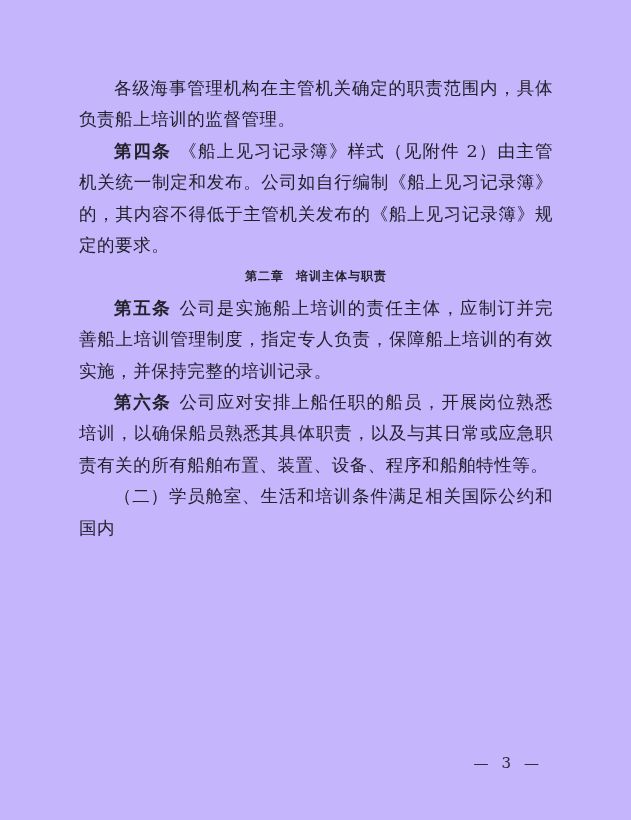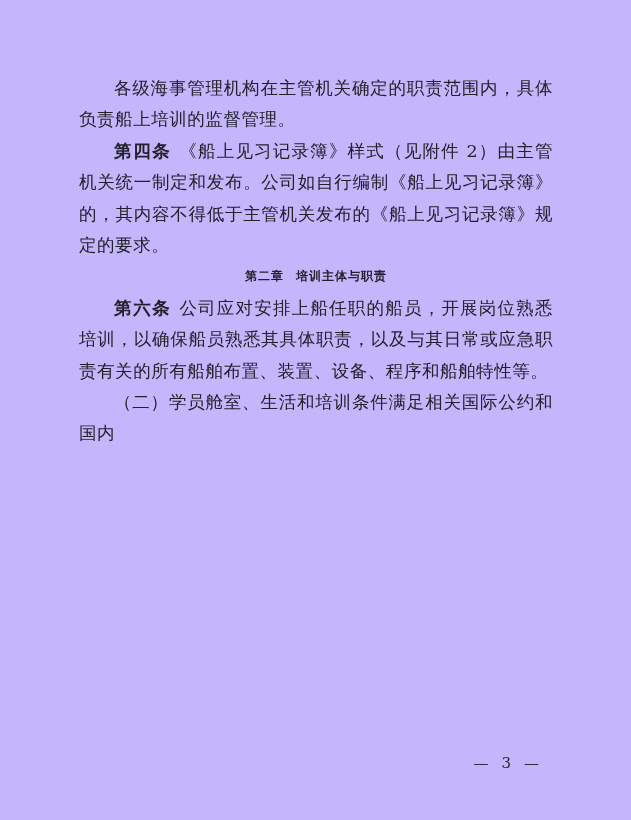--- a/index.html
+++ b/index.html
@@ -66,20 +66,21 @@
 
 <div class="page">
   <div class="content">
 
     <p class="para"><span>各级海事管理机构在主管机关确定的职责范围内，具体负责船上培训的监督管理。</span></p>
 
     <p class="para"><b class="lead">第四条</b><span>《船上见习记录簿》样式（见附件 2）由主管机关统一制定和发布。公司如自行编制《船上见习记录簿》的，其内容不得低于主管机关发布的《船上见习记录簿》规定的要求。</span></p>
 
     <h2 class="chapter-heading"><span class="chapter-number">第二章</span><span>培训主体与职责</span></h2>
 
+    <p class="para"><b class="lead">第五条</b><span>公司是实施船上培训的责任主体，应制订并完善船上培训管理制度，指定专人负责，保障船上培训的有效实施，并保持完整的培训记录。</span></p>
 
 
 
     <p class="para"><b class="lead">第六条</b><span>公司应对安排上船任职的船员，开展岗位熟悉培训，以确保船员熟悉其具体职责，以及与其日常或应急职责有关的所有船舶布置、装置、设备、程序和船舶特性等。</span></p>
 
 
 
     <p class="para"><span>（二）学员舱室、生活和培训条件满足相关国际公约和国内</span></p>
 
   </div>

